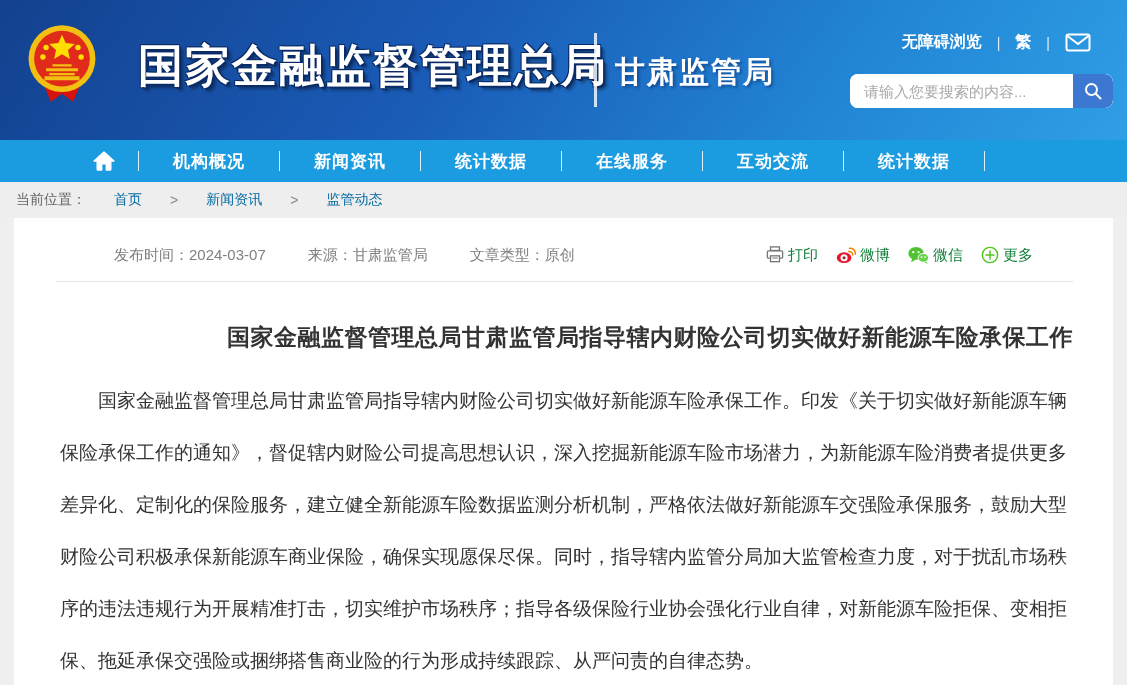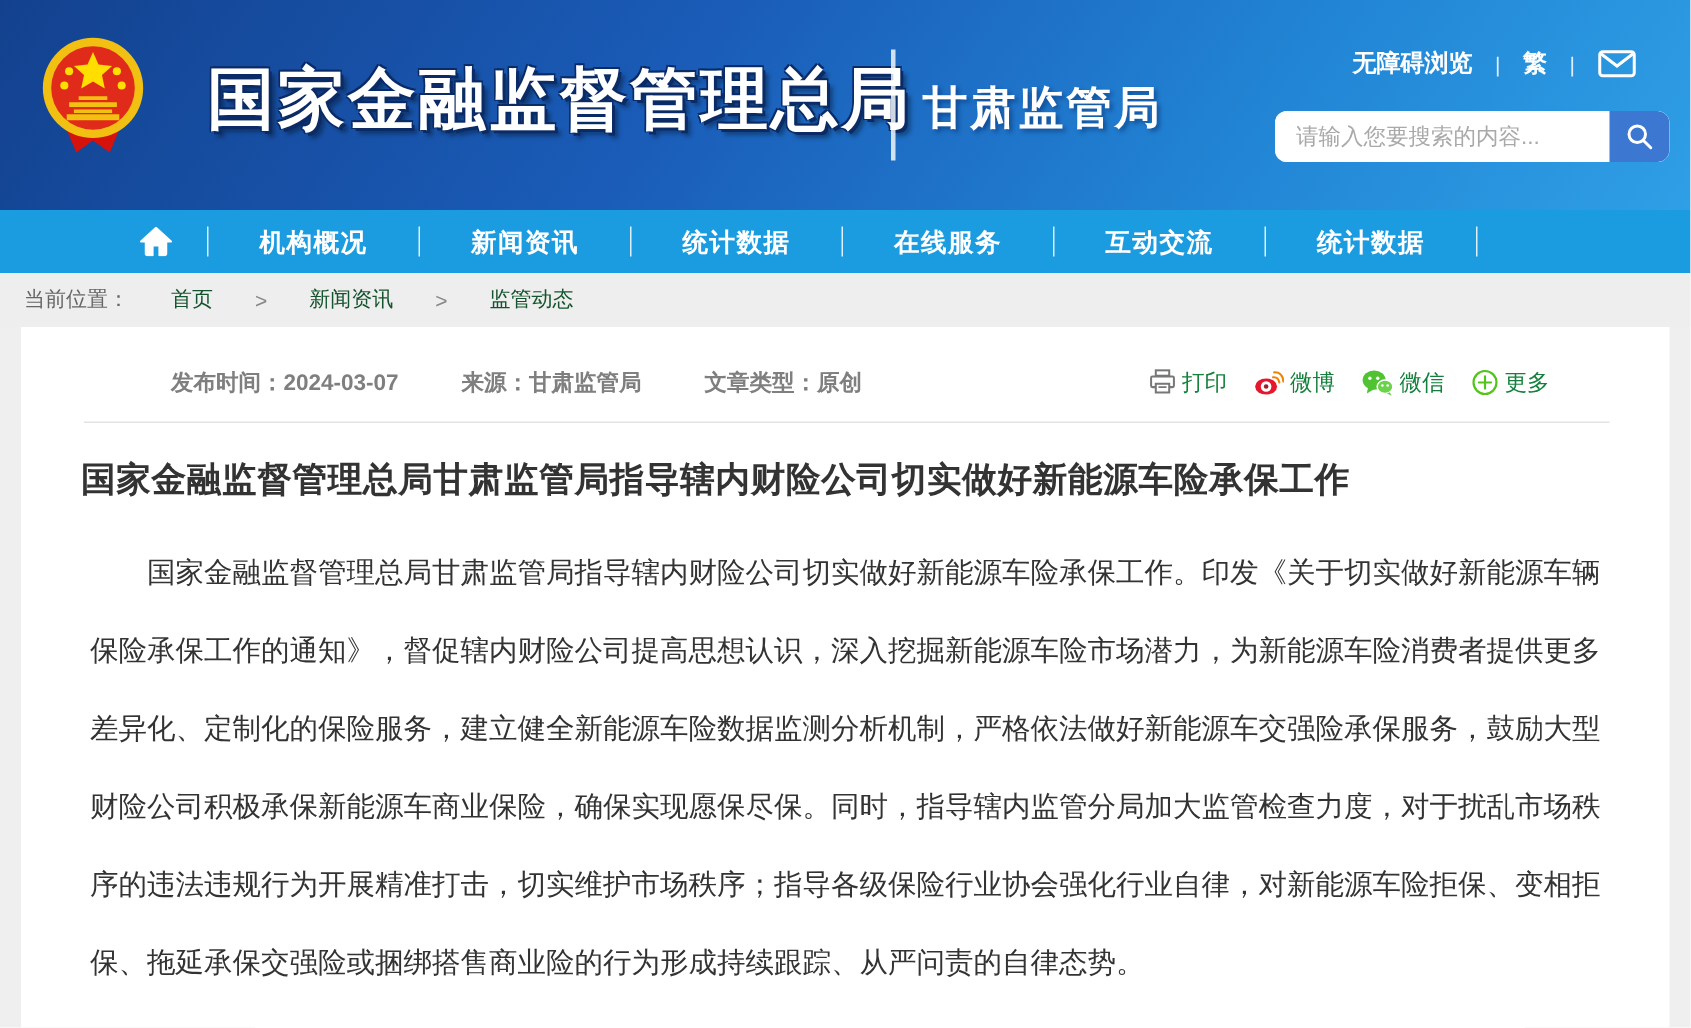--- a/index.html
+++ b/index.html
@@ -70,43 +70,43 @@
     font-size:17px; font-weight:bold; letter-spacing:1px; cursor:pointer;
     white-space:nowrap;
   }
 
   
   .breadcrumb {
     width:1127px; height:36px; background:#eeeeee;
     display:flex; align-items:center; padding-left:16px;
     font-size:14px; color:#666;gap:20px;
   }
-  .breadcrumb a { color:#14532d; text-decoration:none; cursor:pointer; }
+  .breadcrumb a { color:#0369a1; text-decoration:none; cursor:pointer; }
   .breadcrumb .bc-sep { margin:0 8px; color:#888; }
 
   
   .card {
     margin:0 14px; width:1099px; height:467px;
     background:#ffffff; padding-top:28px; overflow:hidden;
   }
   .meta-row {
     display:flex; align-items:center; justify-content:space-between;
     padding:0 80px 0 100px; font-size:15px; color:#7f7f7f;
   }
-  .meta-left { display:flex; gap:42px;font-weight:bold; }
+  .meta-left { display:flex; gap:42px; }
   .meta-item { white-space:nowrap; }
   .actions { display:flex; align-items:center; gap:18px; }
   .action { display:flex; align-items:flex-start; gap:4px; color:#15803d; cursor:pointer; white-space:nowrap; }
   .action svg { display:block; }
   .meta-divider {
     border:none; border-top:1px solid #e3e3e3;
     margin:16px 40px 0 42px;
   }
   .article-title {
-    margin:22px 40px 0 40px; text-align:left;
+    margin:40px 40px 0 40px; text-align:right;
     font-size:23px; font-weight:bold; color:#333; letter-spacing:.5px;
   }
   .article-body {
     margin:22px 46px 0 46px;
     font-size:19px; line-height:52px; color:#333;
     text-align:justify; text-indent:2em;
   }
 </style>
 </head>
 <body>

